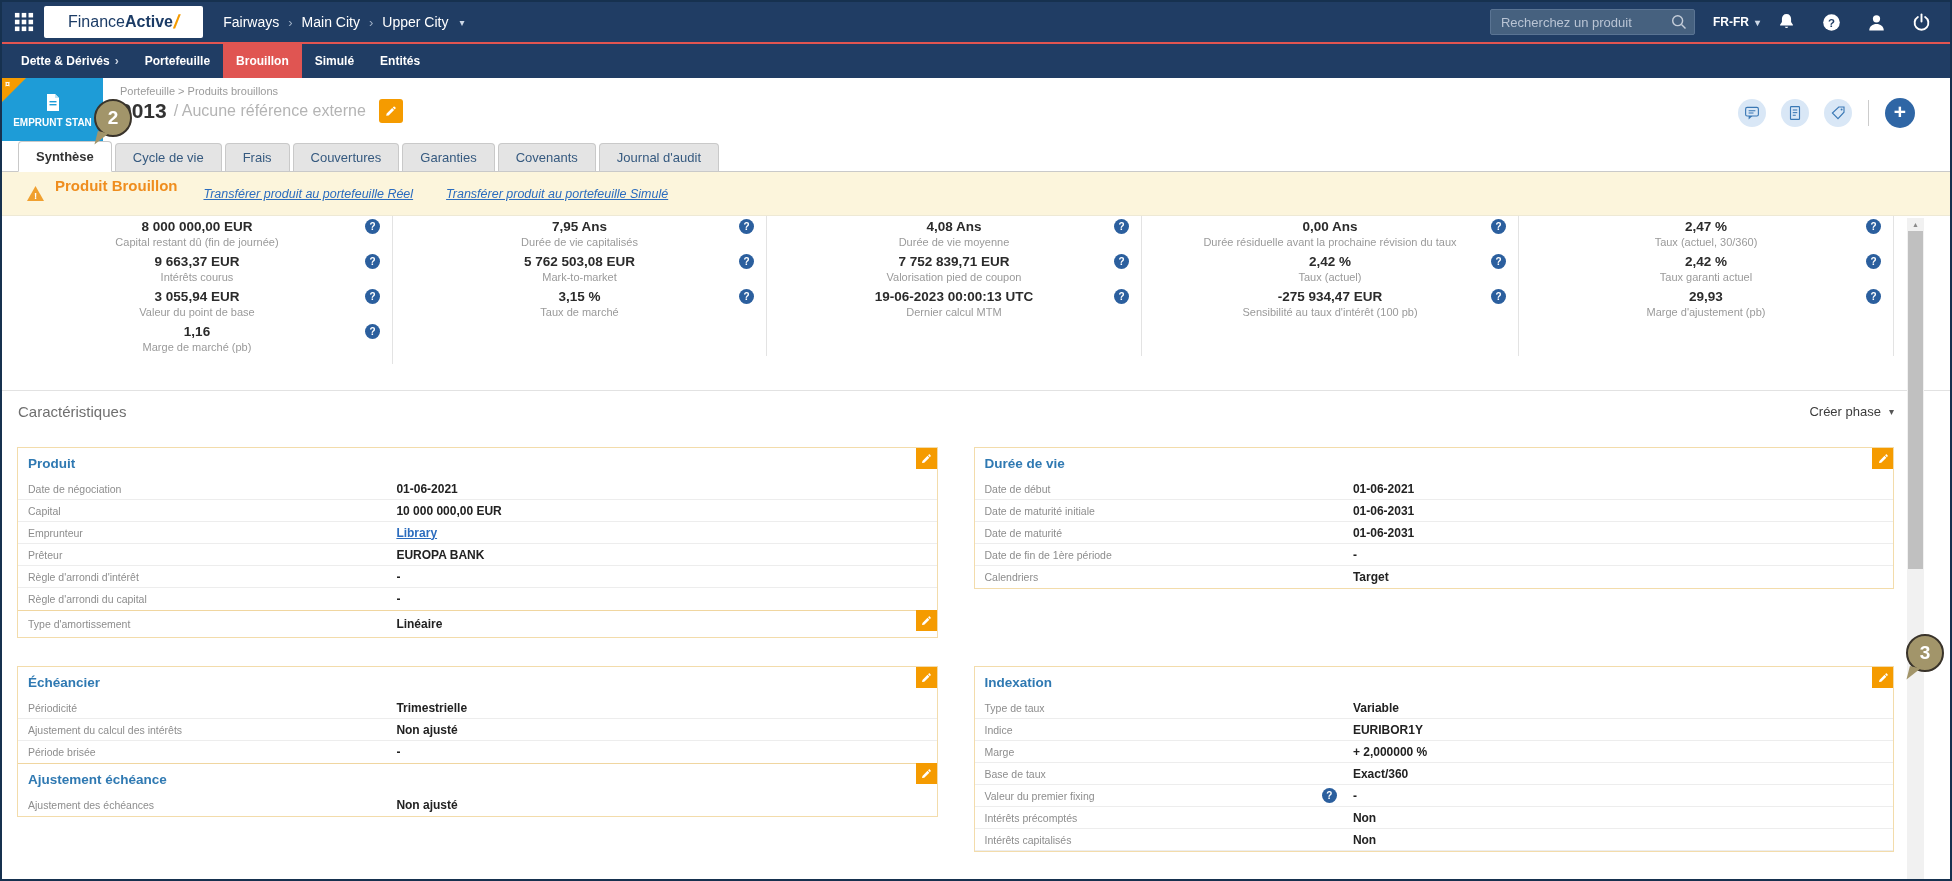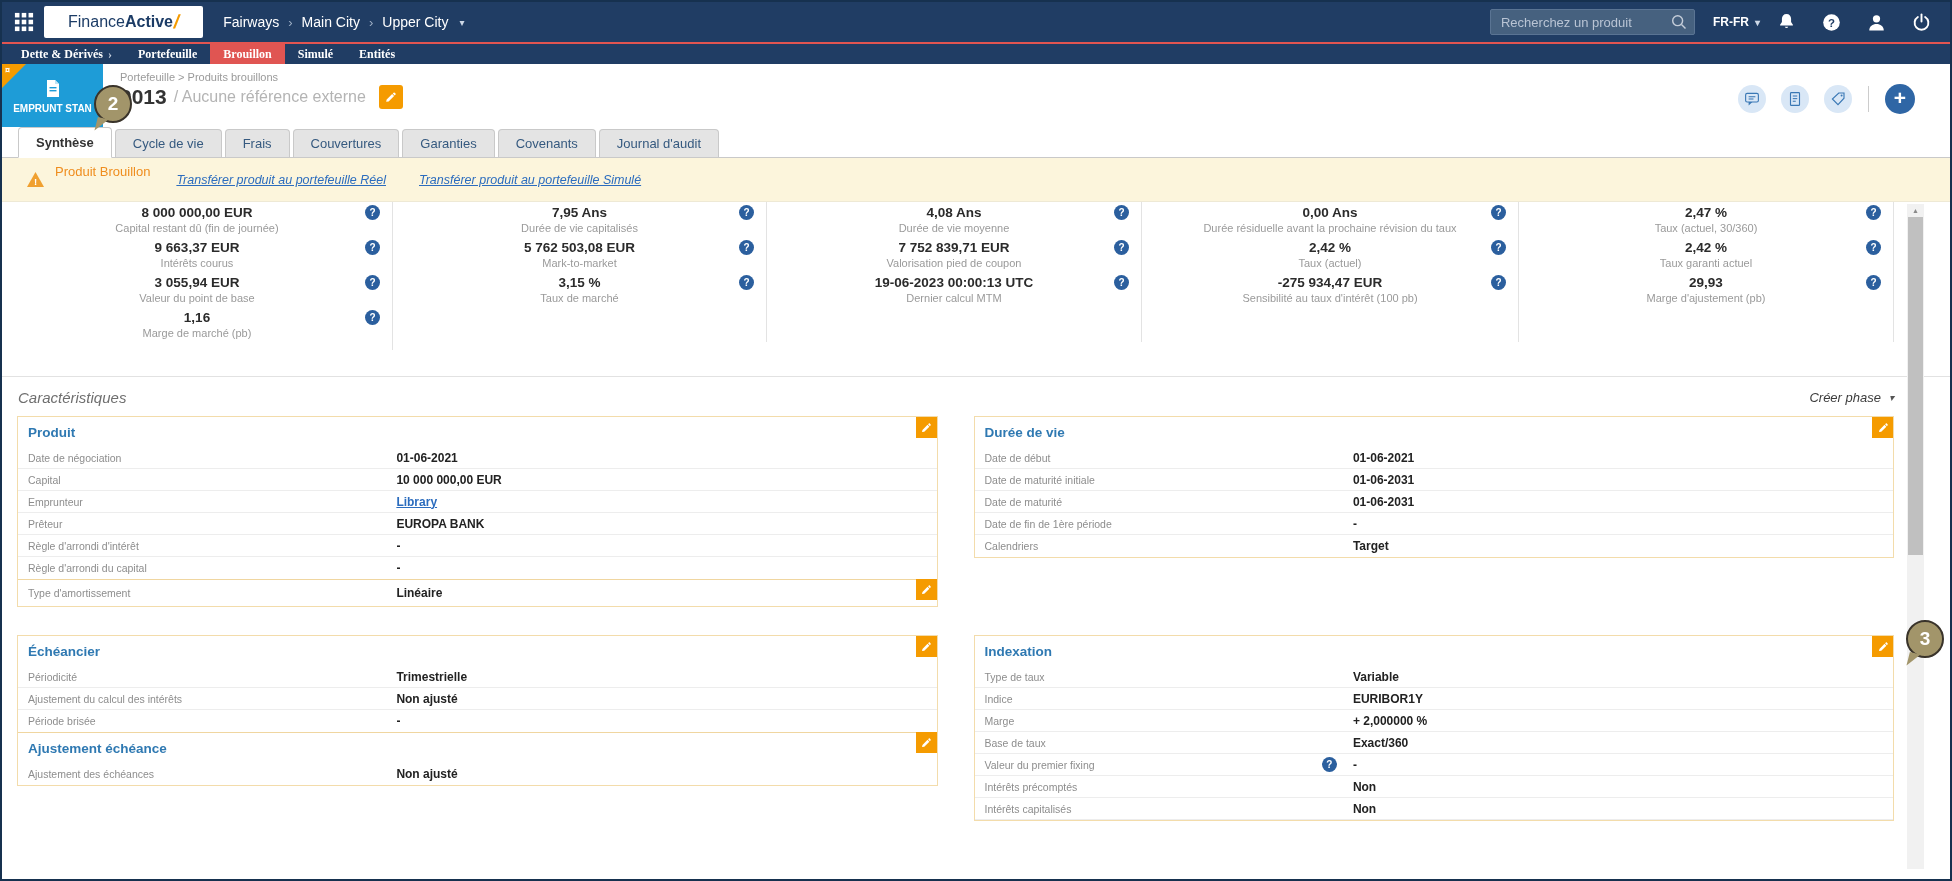--- a/index.html
+++ b/index.html
@@ -20,21 +20,21 @@
   .search-wrap { position:relative; }
   .search-wrap input { width:205px; height:26px; background:#46617f; border:1px solid #5a7493; border-radius:2px; color:#dfe6ef; font-size:13px; padding:0 30px 0 10px; font-family:"Liberation Sans",sans-serif; }
   .search-wrap input::placeholder { color:#b9c4d4; }
   .search-wrap svg { position:absolute; right:7px; top:4px; }
   .locale { display:flex; align-items:center; gap:4px; font-size:12px; font-weight:bold; margin:0 16px 0 18px; }
   .tb-icons { display:flex; align-items:center; gap:24px; margin-right:6px; }
 
   .redline { height:2px; background:#e25551; }
 
   
-  .subnav { height:20px; background:#203d64; display:flex; align-items:stretch; padding-left:6px;font-family:Liberation Serif, serif; }
+  .subnav { height:34px; background:#203d64; display:flex; align-items:stretch; padding-left:6px; }
   .subnav .nav-item { color:#fff; font-size:12px; font-weight:600; padding:0 13px; display:flex; align-items:center; gap:5px; }
   .subnav .nav-item.active { background:#e05552; }
   .subnav .chev { font-size:12px; color:#c8d2e0; }
 
   
   .main { position:relative; height:807px; background:#fff; }
 
   .header-row { height:63px; position:relative; }
   .tile { position:absolute; left:0; top:0; width:101px; height:63px; background:#1e9cd7; color:#fff; display:flex; flex-direction:column; align-items:center; justify-content:center; gap:3px; overflow:hidden; }
   .tile-label { font-size:10px; font-weight:bold; white-space:nowrap; }
@@ -51,36 +51,36 @@
   .v-divider { width:1px; height:26px; background:#ccc; margin:0 1px; }
   .add-btn { width:30px; height:30px; border-radius:50%; background:#2f66a5; color:#fff; font-size:21px; font-weight:bold; display:flex; align-items:center; justify-content:center; line-height:0; padding-bottom:2px; }
 
   
   .tabs-row { display:flex; align-items:flex-end; height:31px; padding-left:16px; border-bottom:1px solid #c9c9c9; background:#fff; }
   .tab { height:28px; line-height:27px; padding:0 17px; background:#e4e4e4; border:1px solid #c9c9c9; border-bottom:none; border-radius:4px 4px 0 0; margin-right:3px; font-size:13px; color:#35597f; cursor:default; }
   .tab.active { background:#fff; color:#333; font-weight:bold; height:31px; line-height:30px; margin-bottom:-1px; border-bottom:1px solid #fff; position:relative; z-index:2; }
 
   
   .warning-bar { height:44px; background:#fcf5dc; display:flex; align-items:center; padding-left:24px; border-bottom:1px solid #eee9d5; }
-  .warn-label { color:#ef8d1e; font-weight:normal; font-size:13px; margin:0 26px 16px 10px; }
+  .warn-label { color:#ef8d1e; font-weight:bold; font-size:15px; margin:0 26px 16px 10px; }
   .warn-link { color:#2b6cbe; font-size:12.5px; text-decoration:underline; margin-right:33px; cursor:pointer;font-style:italic; }
 
   
   .content { position:relative; height:669px; overflow:hidden; }
   .ind-title { margin:24px 0 12px 16px; font-size:15px; color:#7e7e7e; }
   .ind-grid { display:grid; grid-template-columns:391px 374px 375px 377px 375px; width:1892px; align-items:start; }
   .ind-col { border-right:1px solid #e3e3e3; padding:2px 0 6px; min-height:140px; }
   .ind-item { position:relative; text-align:center; margin-bottom:4px; padding:0 34px; }
   .ind-val { font-size:13.5px; font-weight:bold; color:#2b2b2b; line-height:17px; }
   .qicon { display:inline-block; width:15px; height:15px; border-radius:50%; background:#2b5f9e; color:#fff; font-size:10px; font-weight:bold; line-height:15px; text-align:center; }
   .ind-item .qicon { position:absolute; right:12px; top:1px; }
   .ind-label { font-size:11px; color:#9a9a9a; line-height:13px; margin-top:1px; }
 
   .hr-sep { height:1px; background:#e2e2e2; margin-top:26px; }
-  .char-head { display:flex; justify-content:space-between; align-items:center; margin:12px 56px 10px 16px;font-style:italic; }
+  .char-head { display:flex; justify-content:space-between; align-items:center; margin:12px 56px 27px 16px; }
   .char-title { font-size:15px; color:#6f6f6f; }
   .create-phase { font-size:13px; color:#3c3c3c; display:flex; align-items:center; gap:6px; cursor:pointer; }
   .create-phase .caret { color:#555; }
 
   .panels-grid { display:grid; grid-template-columns:1fr 1fr; gap:28px 36px; margin:0 56px 0 15px; align-items:start; }
   .panel { position:relative; border:1px solid #f3dcab; background:#fff; }
   .panel-title { color:#2f79b2; font-size:13.5px; font-weight:bold; padding:8px 10px 7px; }
   .edit-corner { position:absolute; top:0; right:0; width:21px; height:21px; background:#f59b00; display:flex; align-items:center; justify-content:center; z-index:3; }
   .prow { display:flex; align-items:center; min-height:22px; padding:0 10px; border-bottom:1px solid #ededed; }
   .prow.last { border-bottom:none; }

